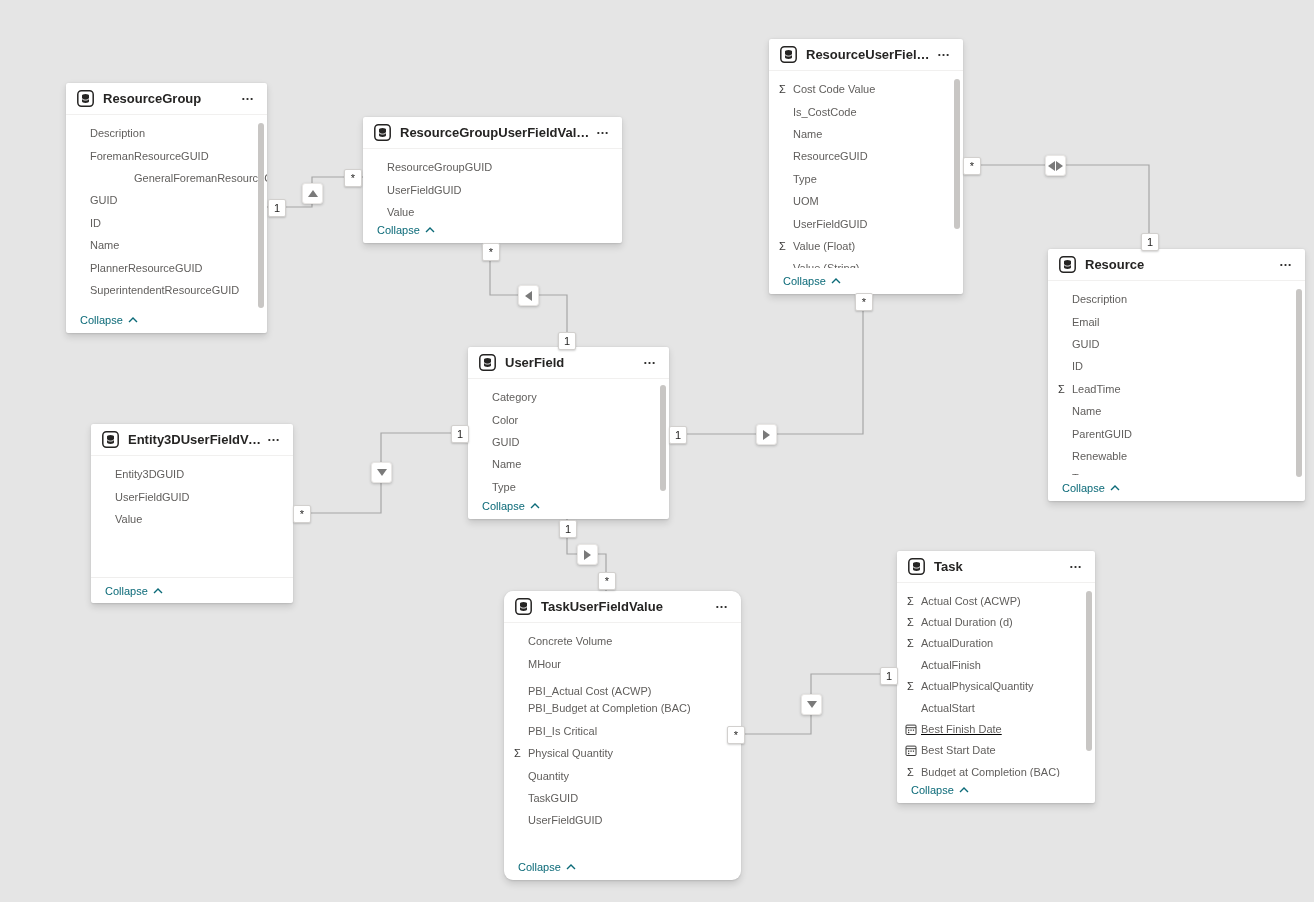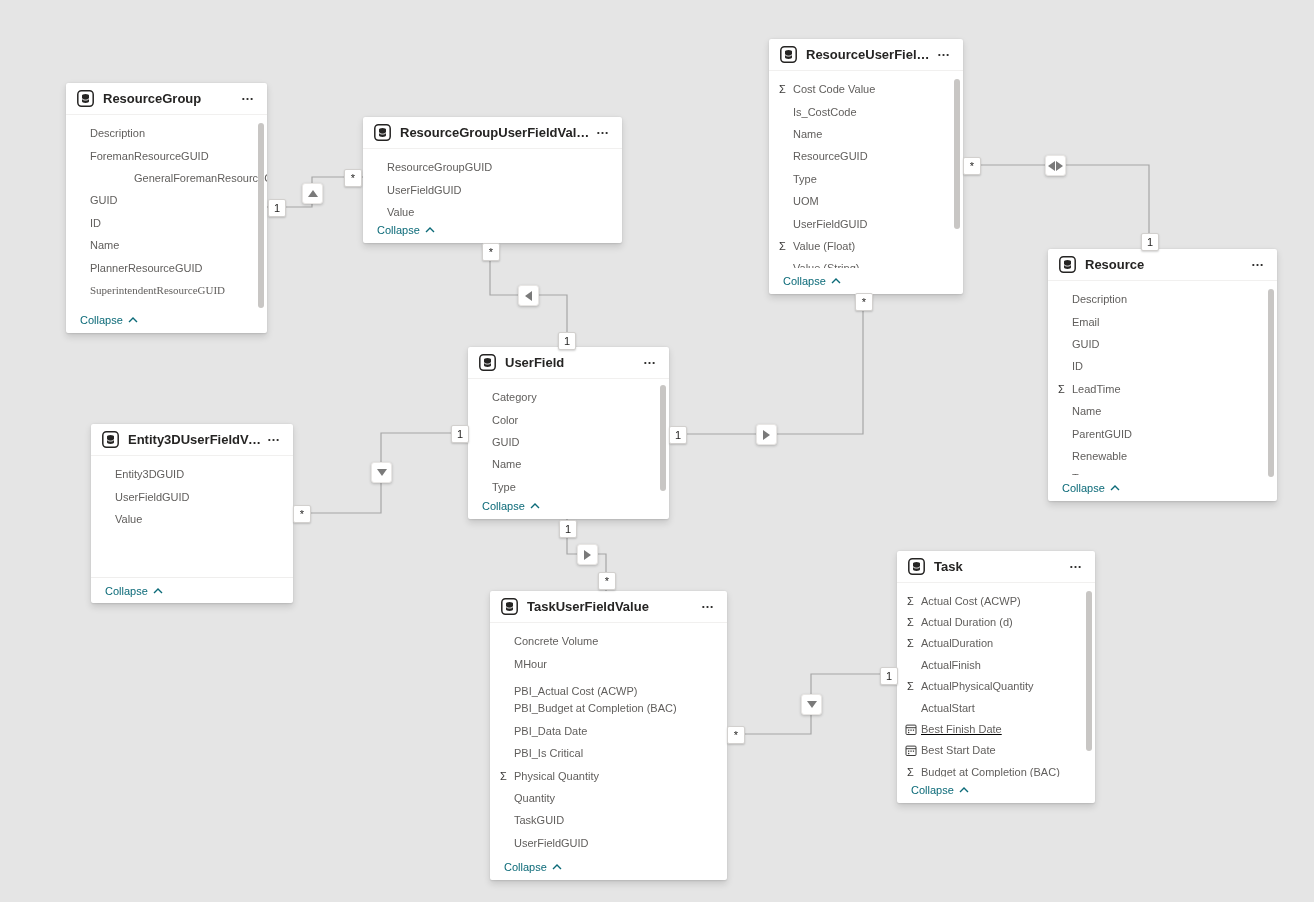--- a/index.html
+++ b/index.html
@@ -81,21 +81,21 @@
         </div>
         <div class="field-row" style="height: 22.4px;">
           <span class="field-label">ID</span>
         </div>
         <div class="field-row" style="height: 22.4px;">
           <span class="field-label">Name</span>
         </div>
         <div class="field-row" style="height: 22.4px;">
           <span class="field-label">PlannerResourceGUID</span>
         </div>
-        <div class="field-row" style="height: 22.4px; font-family: Liberation Serif, serif;">
+        <div class="field-row" style="height: 22.4px;">
           <span class="field-label">SuperintendentResourceGUID</span>
         </div>
         <div class="field-row" style="height: 22.4px;">
           <span class="field-label">URL</span>
         </div>
       </div>
       <div class="card-footer">
         <span class="collapse-link">
           <span>Collapse</span>
           <span class="chev">
@@ -191,21 +191,21 @@
           <span>Collapse</span>
           <span class="chev">
             <svg viewBox="0 0 10 6" width="10" height="6" xmlns="http://www.w3.org/2000/svg">
               <polyline points="1,5 5,1 9,5" fill="none" stroke="#0b6a78" stroke-width="1.4"></polyline>
             </svg>
           </span>
         </span>
       </div>
       <div class="vscroll" style="right: 3px; top: 40px; height: 150px;"></div>
     </div>
-    <div class="card" style="left: 1048px; top: 249px; width: 229px; height: 252px; z-index: 10;">
+    <div class="card" style="left: 1048px; top: 249px; width: 229px; height: 252px; z-index: 10; padding-left: 28px;">
       <div class="card-header">
         <span class="tbl-icon">
           <svg viewBox="0 0 17 17" width="17" height="17" xmlns="http://www.w3.org/2000/svg">
             <rect x="0.8" y="0.8" width="15.4" height="15.4" rx="3.6" fill="none" stroke="#252423" stroke-width="1.5"></rect>
             <ellipse cx="8.5" cy="5.6" rx="3.5" ry="1.7" fill="#252423"></ellipse>
             <path d="M5 5.6v5.6c0 .95 1.55 1.7 3.5 1.7s3.5-.75 3.5-1.7V5.6z" fill="#252423"></path>
             <path d="M5 8.4c0 .95 1.55 1.7 3.5 1.7s3.5-.75 3.5-1.7" stroke="#fff" stroke-width="0.9" fill="none"></path>
           </svg>
         </span>
         <span class="card-title">Resource</span>
@@ -323,21 +323,21 @@
         <span class="collapse-link">
           <span>Collapse</span>
           <span class="chev">
             <svg viewBox="0 0 10 6" width="10" height="6" xmlns="http://www.w3.org/2000/svg">
               <polyline points="1,5 5,1 9,5" fill="none" stroke="#0b6a78" stroke-width="1.4"></polyline>
             </svg>
           </span>
         </span>
       </div>
     </div>
-    <div class="card" style="left: 490px; top: 591px; width: 237px; height: 289px; z-index: 10;">
+    <div class="card" style="left: 504px; top: 591px; width: 237px; height: 289px; z-index: 10; border-radius: 9px;">
       <div class="card-header">
         <span class="tbl-icon">
           <svg viewBox="0 0 17 17" width="17" height="17" xmlns="http://www.w3.org/2000/svg">
             <rect x="0.8" y="0.8" width="15.4" height="15.4" rx="3.6" fill="none" stroke="#252423" stroke-width="1.5"></rect>
             <ellipse cx="8.5" cy="5.6" rx="3.5" ry="1.7" fill="#252423"></ellipse>
             <path d="M5 5.6v5.6c0 .95 1.55 1.7 3.5 1.7s3.5-.75 3.5-1.7V5.6z" fill="#252423"></path>
             <path d="M5 8.4c0 .95 1.55 1.7 3.5 1.7s3.5-.75 3.5-1.7" stroke="#fff" stroke-width="0.9" fill="none"></path>
           </svg>
         </span>
         <span class="card-title">TaskUserFieldValue</span>
@@ -348,23 +348,20 @@
           <span class="field-label">Concrete Volume</span>
         </div>
         <div class="field-row" style="height: 22.4px;">
           <span class="field-label">MHour</span>
         </div>
         <div class="field-row" style="height: 22.4px; align-items: flex-end;">
           <span class="field-label">PBI_Actual Cost (ACWP)</span>
         </div>
         <div class="field-row" style="height: 22.4px;">
           <span class="field-label">PBI_Budget at Completion (BAC)</span>
-        </div>
-        <div class="field-row" style="height: 22.4px;">
-          <span class="field-label">PBI_Data Date</span>
         </div>
         <div class="field-row" style="height: 22.4px;">
           <span class="field-label">PBI_Is Critical</span>
         </div>
         <div class="field-row" style="height: 22.4px;">
           <span class="field-icon">Σ</span>
           <span class="field-label">Physical Quantity</span>
         </div>
         <div class="field-row" style="height: 22.4px;">
           <span class="field-label">Quantity</span>

